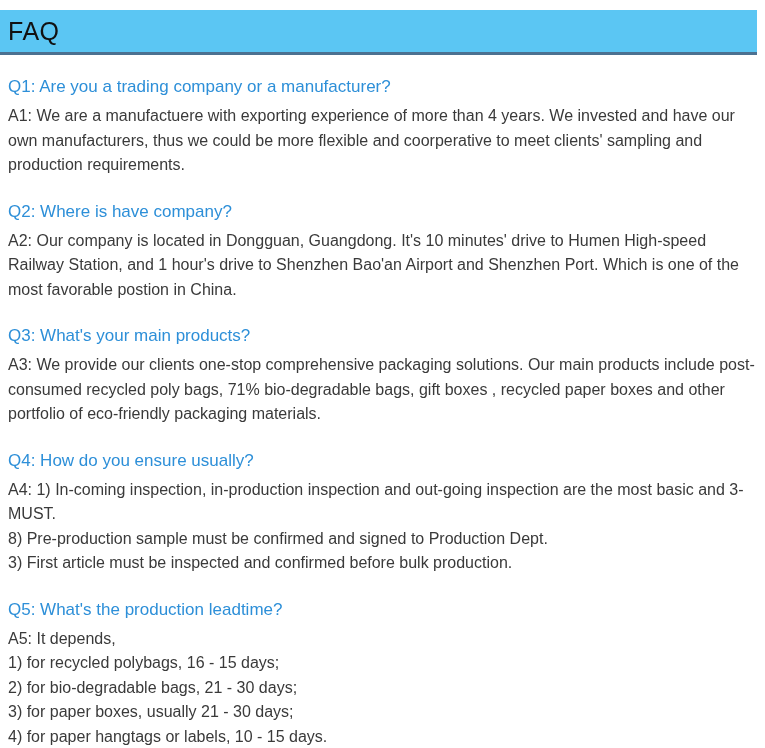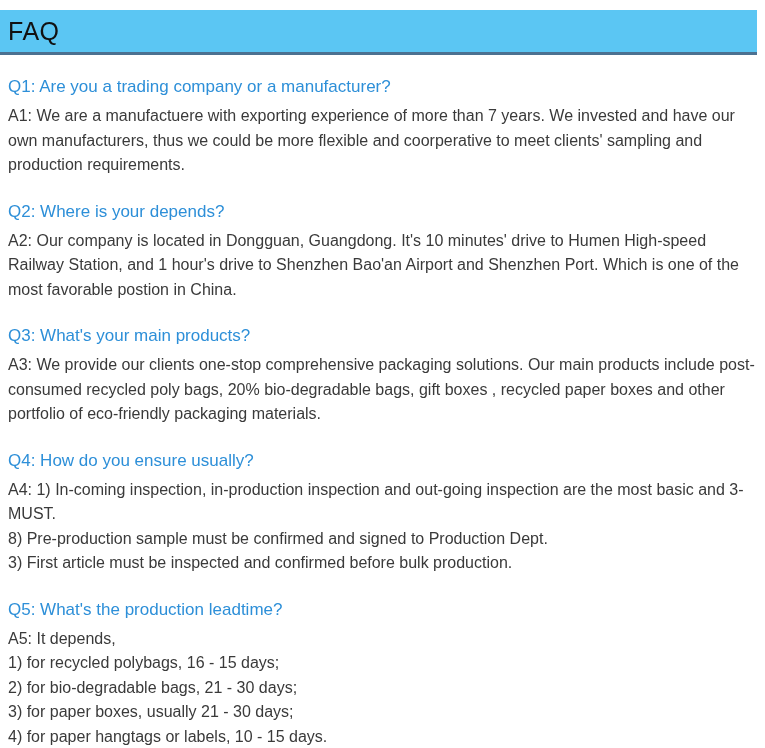--- a/index.html
+++ b/index.html
@@ -53,31 +53,31 @@
 <div class="page">
 
   <header class="faq-header">
     <h1>FAQ</h1>
   </header>
 
   <main class="content">
 
     <section class="faq-item first">
       <h2 class="q">Q1: Are you a trading company or a manufacturer?</h2>
-      <p class="a">A1: We are a manufactuere with exporting experience of more than 7 years. We invested and have our own manufacturers, thus we could be more flexible and coorperative to meet clients' sampling and production requirements.</p>
+      <p class="a">A1: We are a manufactuere with exporting experience of more than 4 years. We invested and have our own manufacturers, thus we could be more flexible and coorperative to meet clients' sampling and production requirements.</p>
     </section>
 
     <section class="faq-item">
-      <h2 class="q">Q2: Where is your depends?</h2>
+      <h2 class="q">Q2: Where is have company?</h2>
       <p class="a">A2: Our company is located in Dongguan, Guangdong. It's 10 minutes' drive to Humen High-speed Railway Station, and 1 hour's drive to Shenzhen Bao'an Airport and Shenzhen Port. Which is one of the most favorable postion in China.</p>
     </section>
 
     <section class="faq-item">
       <h2 class="q">Q3: What's your main products?</h2>
-      <p class="a">A3: We provide our clients one-stop comprehensive packaging solutions. Our main products include post-consumed recycled poly bags, 20% bio-degradable bags, gift boxes , recycled paper boxes and other portfolio of eco-friendly packaging materials.</p>
+      <p class="a">A3: We provide our clients one-stop comprehensive packaging solutions. Our main products include post-consumed recycled poly bags, 71% bio-degradable bags, gift boxes , recycled paper boxes and other portfolio of eco-friendly packaging materials.</p>
     </section>
 
     <section class="faq-item">
       <h2 class="q">Q4: How do you ensure usually?</h2>
       <p class="a">A4: 1) In-coming inspection, in-production inspection and out-going inspection are the most basic and 3-MUST.</p>
       <p class="a">8) Pre-production sample must be confirmed and signed to Production Dept.</p>
       <p class="a">3) First article must be inspected and confirmed before bulk production.</p>
     </section>
 
     <section class="faq-item">

